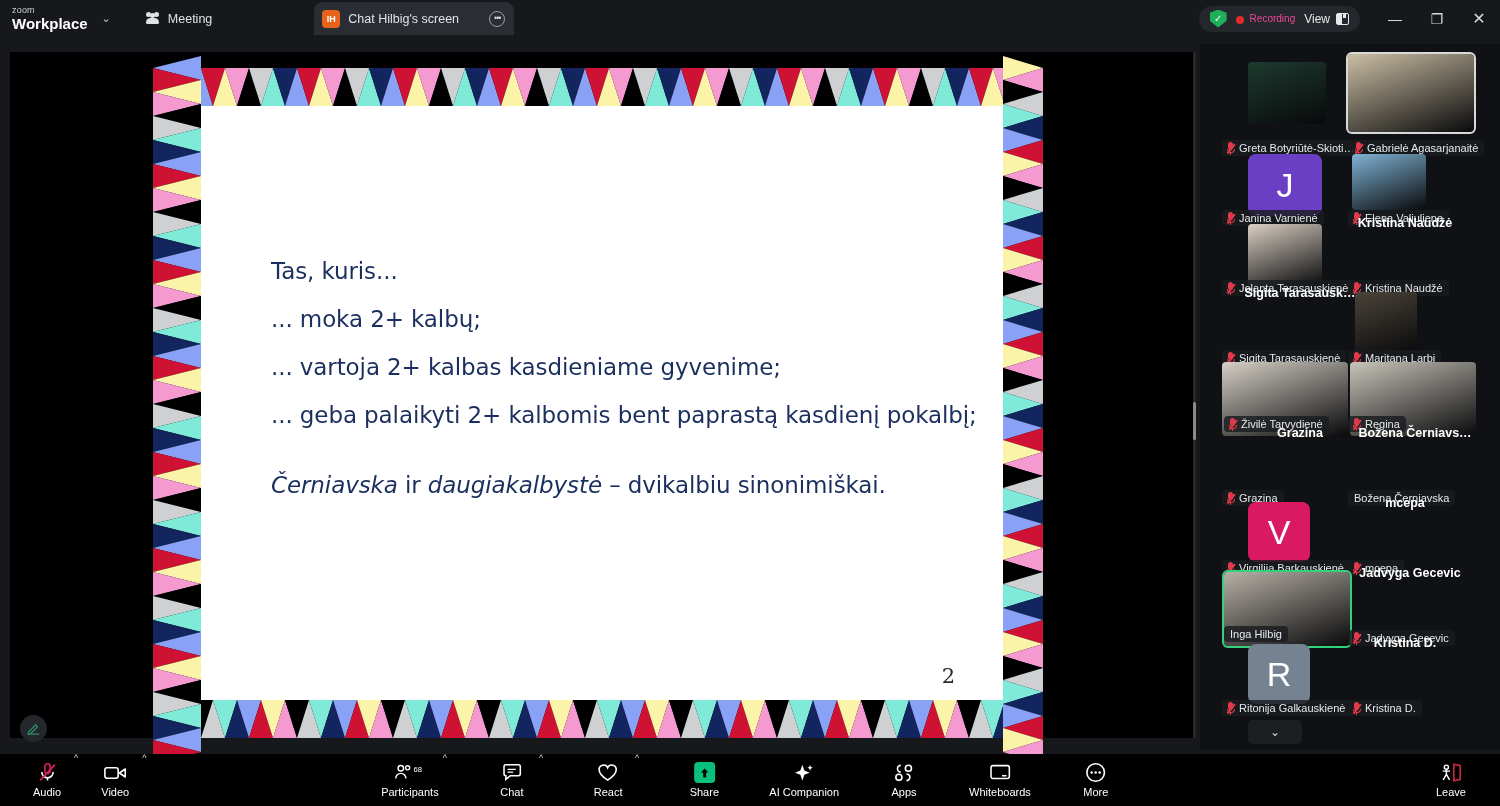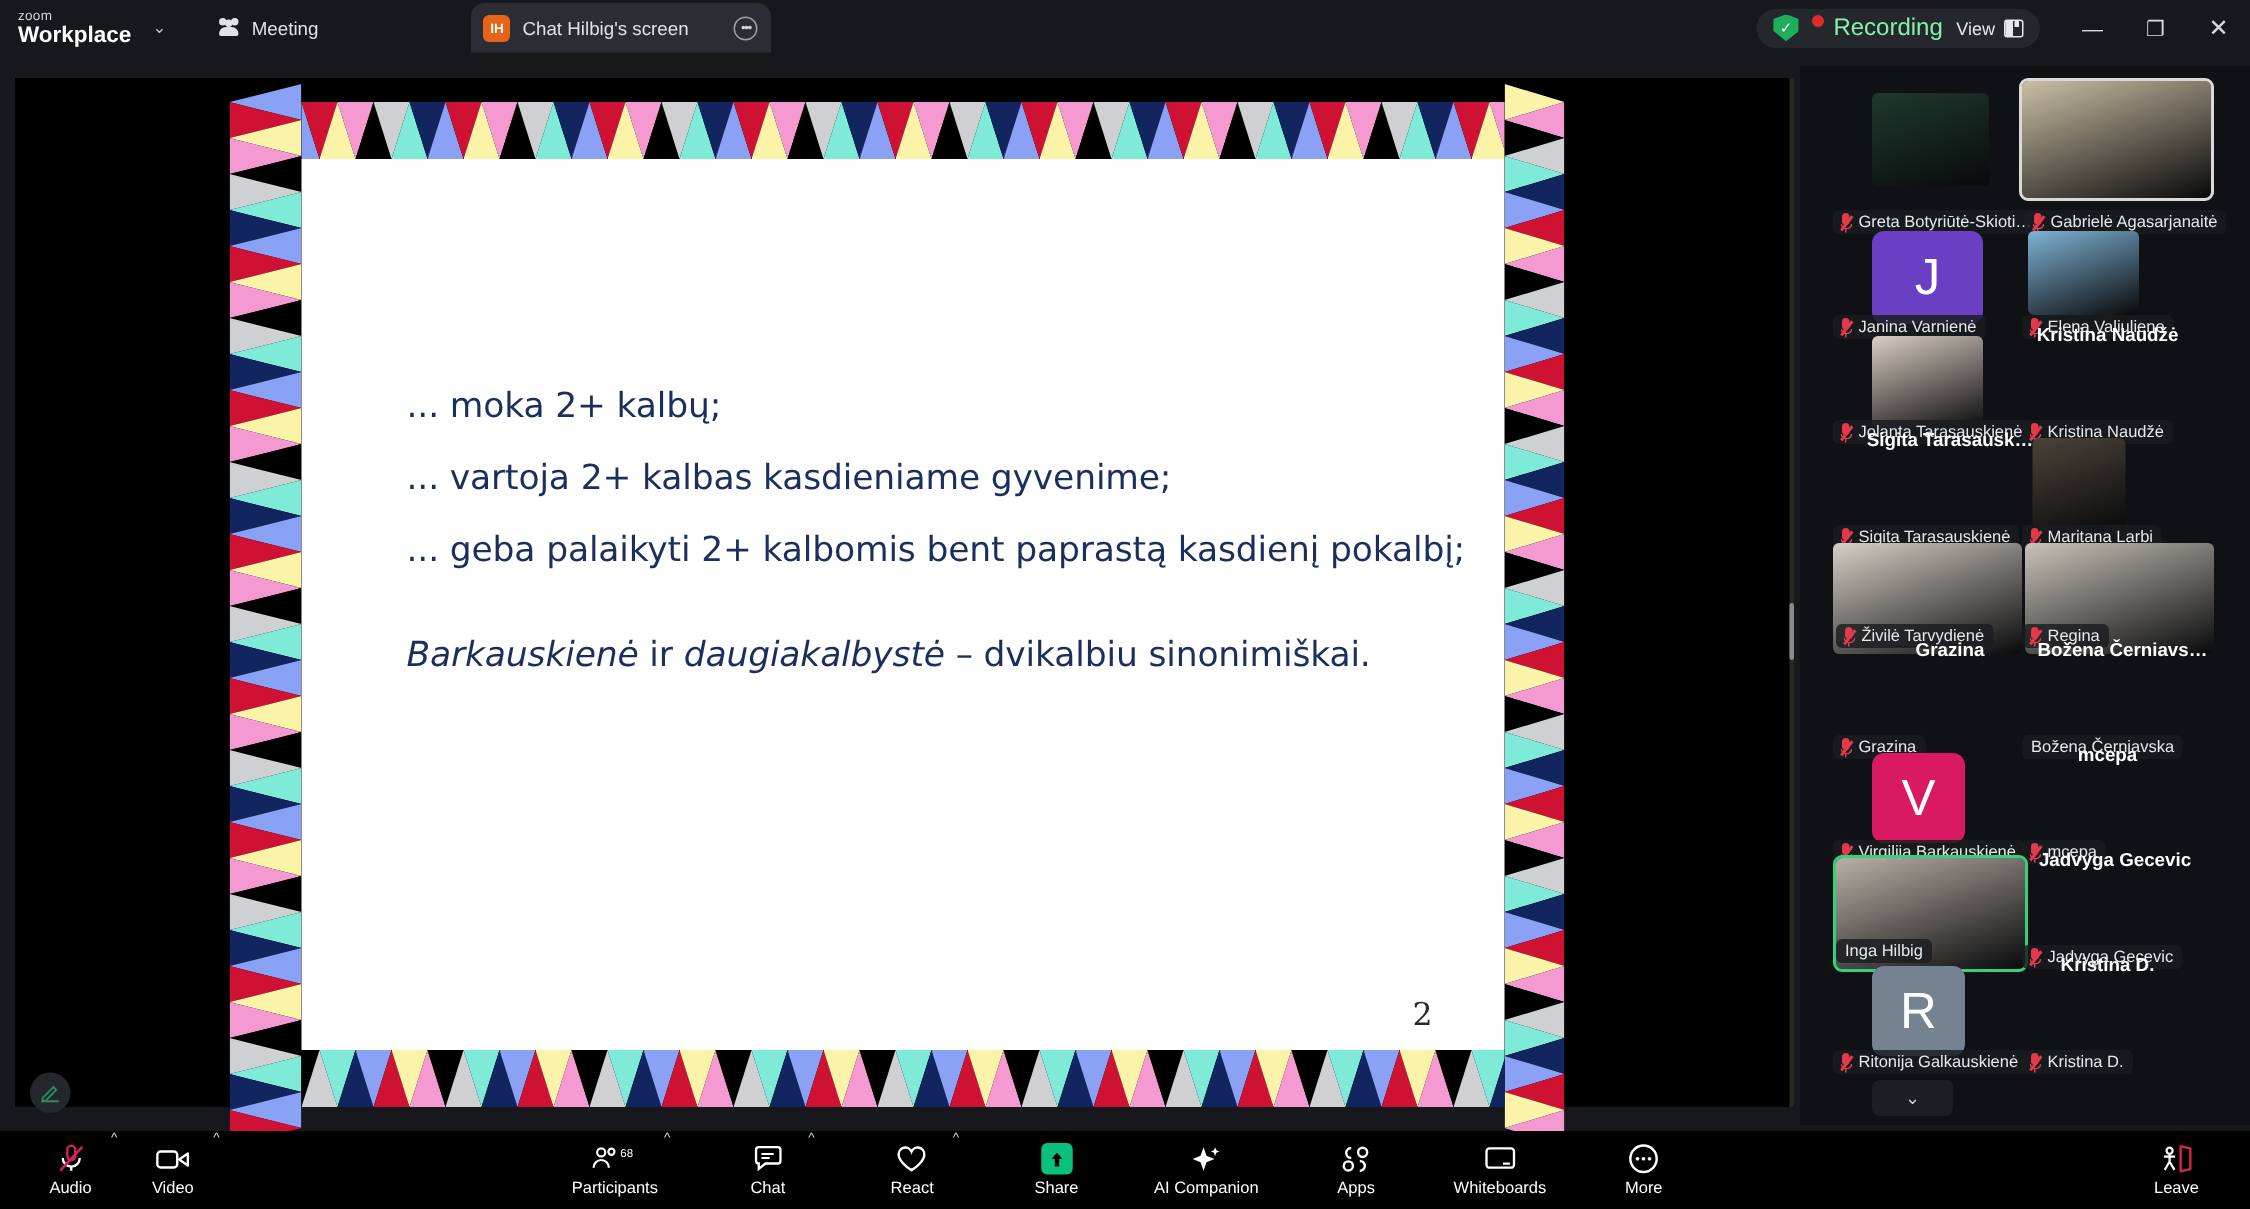--- a/index.html
+++ b/index.html
@@ -53,21 +53,21 @@
   .tb-right { margin-left: auto; display: flex; align-items: center; }
   .status-pill {
     display: flex; align-items: center; gap: 9px; background: #24272c;
     border-radius: 16px; height: 26px; padding: 0 11px; margin-right: 14px;
   }
   .shield { width: 17px; height: 18px; background: #1fae5a;
             clip-path: polygon(50% 0,100% 18%,100% 62%,50% 100%,0 62%,0 18%);
             position: relative; }
   .shield:after { content:"✓"; position:absolute; inset:0; color:#fff; font-size:10px;
                   display:flex; align-items:center; justify-content:center; }
-  .rec { display:flex; align-items:flex-start; gap:6px; color:#86efac; font-size:16px; }
+  .rec { display:flex; align-items:flex-end; gap:6px; color:#ec4899; font-size:10px; }
   .rec-dot { width:8px; height:8px; border-radius:50%; background:#e02b2b; }
   .view { display:flex; align-items:center; gap:6px; color:#e6e8ea; font-size:12px; }
   .view-ico { width:13px; height:12px; border:1.5px solid #e6e8ea; border-radius:2px;
               display:flex; }
   .view-ico b { display:block; background:#e6e8ea; }
   .view-ico b:nth-child(1){ width:5px; }
   .view-ico b:nth-child(2){ width:3px; margin-left:1px; height:4px; align-self:flex-start;}
   .win-btns { display:flex; align-items:center; }
   .win-btn { width:42px; height:37px; display:flex; align-items:center; justify-content:center;
              color:#d7dadd; font-size:14px; }
@@ -470,26 +470,27 @@
             <div class="tri-v" style="top:612px;height:24px;background:#7fead8;clip-path:polygon(100% 50%, 0 0, 0 100%);"></div>
             <div class="tri-v" style="top:624px;height:24px;background:#12255e;clip-path:polygon(0 50%, 100% 0, 100% 100%);"></div>
             <div class="tri-v" style="top:636px;height:24px;background:#8aa2f5;clip-path:polygon(100% 50%, 0 0, 0 100%);"></div>
             <div class="tri-v" style="top:648px;height:24px;background:#cf1233;clip-path:polygon(0 50%, 100% 0, 100% 100%);"></div>
             <div class="tri-v" style="top:660px;height:24px;background:#fbf4a8;clip-path:polygon(100% 50%, 0 0, 0 100%);"></div>
             <div class="tri-v" style="top:672px;height:24px;background:#f49ad1;clip-path:polygon(0 50%, 100% 0, 100% 100%);"></div>
           </div>
     </div>
     <div class="slide-white">
       <div class="slide-body">
+        <div class="slide-line">Tas, kuris...</div>
         <div class="slide-line">... moka 2+ kalbų;</div>
         <div class="slide-line">... vartoja 2+ kalbas kasdieniame gyvenime;</div>
         <div class="slide-line">... geba palaikyti 2+ kalbomis bent paprastą kasdienį pokalbį;</div>
         <div class="slide-line spacer"></div>
         <div class="slide-line italic-row">
-          <i>Barkauskienė</i><span> ir </span><i>daugiakalbystė</i><span> – dvikalbiu sinonimiškai.</span>
+          <i>Černiavska</i><span> ir </span><i>daugiakalbystė</i><span> – dvikalbiu sinonimiškai.</span>
         </div>
       </div>
       <div class="slide-number">2</div>
     </div>
   </div>
 </div>
 <div class="share-divider"></div>
 
 <div class="annot-btn">
   <svg width="15" height="15" viewBox="0 0 24 24">

